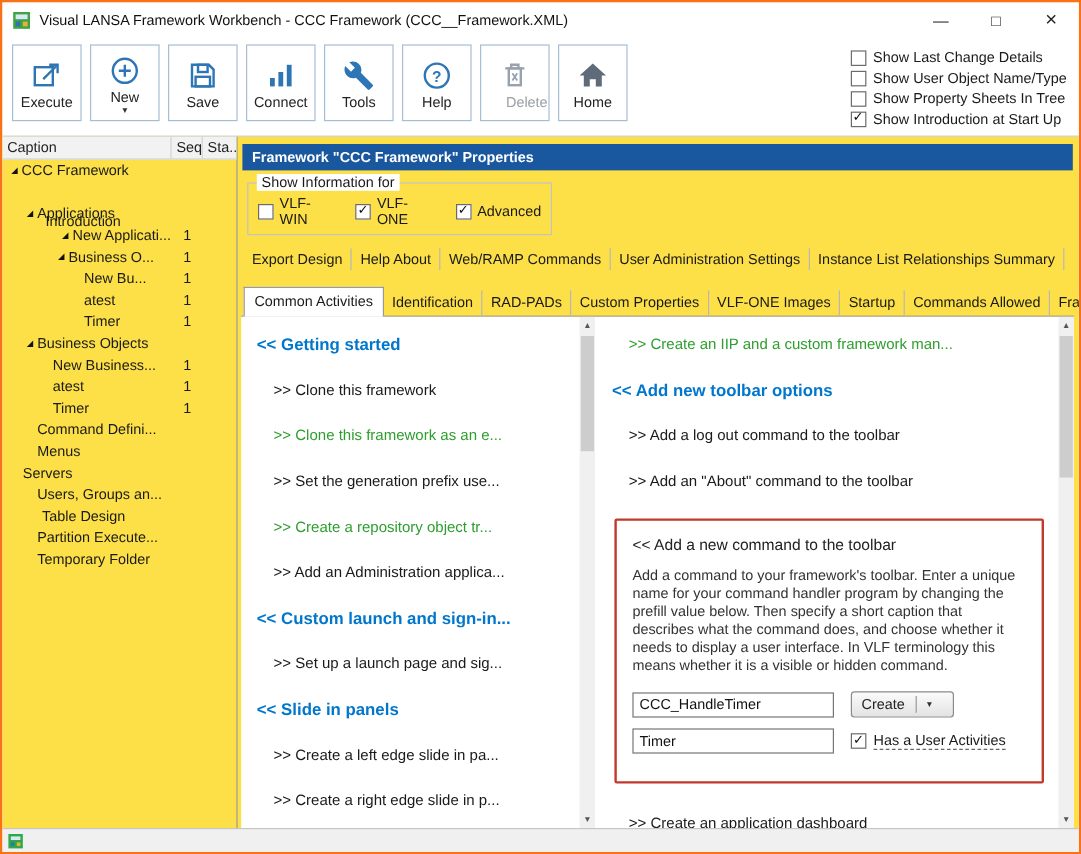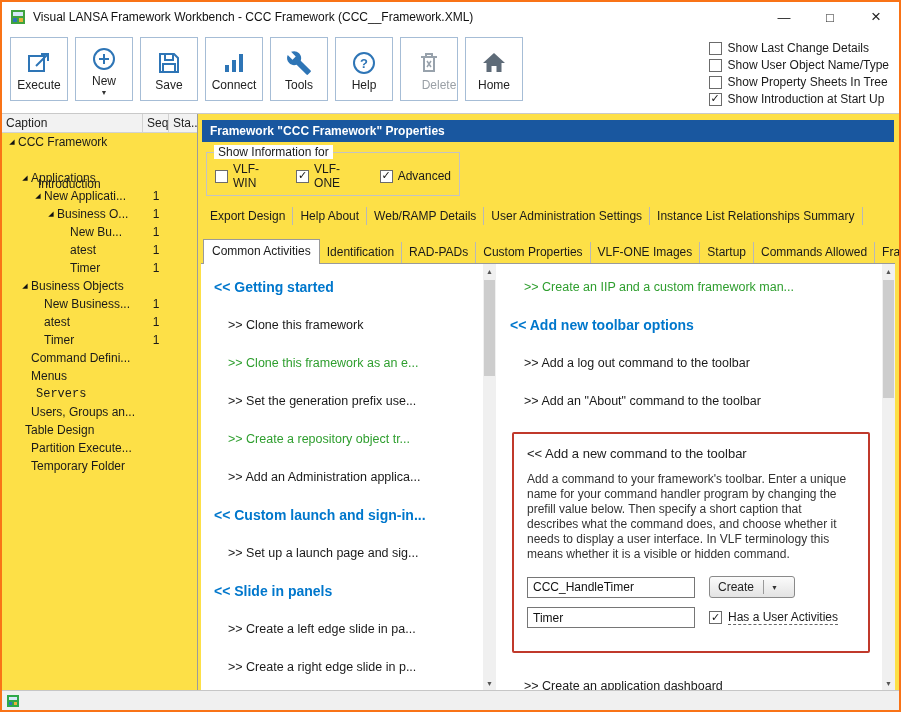--- a/index.html
+++ b/index.html
@@ -267,21 +267,21 @@
           </div>
           <div class="tree-row">
             <span class="tr-caption" style="padding-left: 17px;">
               <span class="tr-arrow">◢</span>
               <span class="tr-label">Applications</span>
             </span>
             <span class="tr-seq"></span>
             <span class="tr-sta"></span>
           </div>
           <div class="tree-row">
-            <span class="tr-caption" style="padding-left: 30px;">
+            <span class="tr-caption" style="padding-left: 46px; justify-content: center;">
               <span class="tr-arrow">◢</span>
               <span class="tr-label">New Applicati...</span>
             </span>
             <span class="tr-seq">1</span>
             <span class="tr-sta"></span>
           </div>
           <div class="tree-row">
             <span class="tr-caption" style="padding-left: 43px;">
               <span class="tr-arrow">◢</span>
               <span class="tr-label">Business O...</span>
@@ -355,37 +355,37 @@
           </div>
           <div class="tree-row">
             <span class="tr-caption" style="padding-left: 17px;">
               <span class="tr-arrow-spacer"></span>
               <span class="tr-label">Menus</span>
             </span>
             <span class="tr-seq"></span>
             <span class="tr-sta"></span>
           </div>
           <div class="tree-row">
-            <span class="tr-caption" style="padding-left: 22px; font-family: Liberation Mono, monospace;">
+            <span class="tr-caption" style="padding-left: 5px;">
               <span class="tr-arrow-spacer"></span>
               <span class="tr-label">Servers</span>
             </span>
             <span class="tr-seq"></span>
             <span class="tr-sta"></span>
           </div>
           <div class="tree-row">
             <span class="tr-caption" style="padding-left: 17px;">
               <span class="tr-arrow-spacer"></span>
               <span class="tr-label">Users, Groups an...</span>
             </span>
             <span class="tr-seq"></span>
             <span class="tr-sta"></span>
           </div>
           <div class="tree-row">
-            <span class="tr-caption" style="padding-left: 11px; align-items: center;">
+            <span class="tr-caption" style="padding-left: 21px; align-items: center;">
               <span class="tr-arrow-spacer"></span>
               <span class="tr-label">Table Design</span>
             </span>
             <span class="tr-seq"></span>
             <span class="tr-sta"></span>
           </div>
           <div class="tree-row">
             <span class="tr-caption" style="padding-left: 17px;">
               <span class="tr-arrow-spacer"></span>
               <span class="tr-label">Partition Execute...</span>
@@ -421,21 +421,21 @@
             <span class="gb-check">
               <span class="cb checked"></span>
               <span>Advanced</span>
             </span>
           </div>
       </div>
 
       <div class="tabrow1">
           <span class="tab1">Export Design</span>
           <span class="tab1">Help About</span>
-          <span class="tab1">Web/RAMP Details</span>
+          <span class="tab1">Web/RAMP Commands</span>
           <span class="tab1">User Administration Settings</span>
           <span class="tab1">Instance List Relationships Summary</span>
         </div>
       <div class="tabrow2">
           <span class="tab2 active">Common Activities</span>
           <span class="tab2">Identification</span>
           <span class="tab2">RAD-PADs</span>
           <span class="tab2">Custom Properties</span>
           <span class="tab2">VLF-ONE Images</span>
           <span class="tab2">Startup</span>

